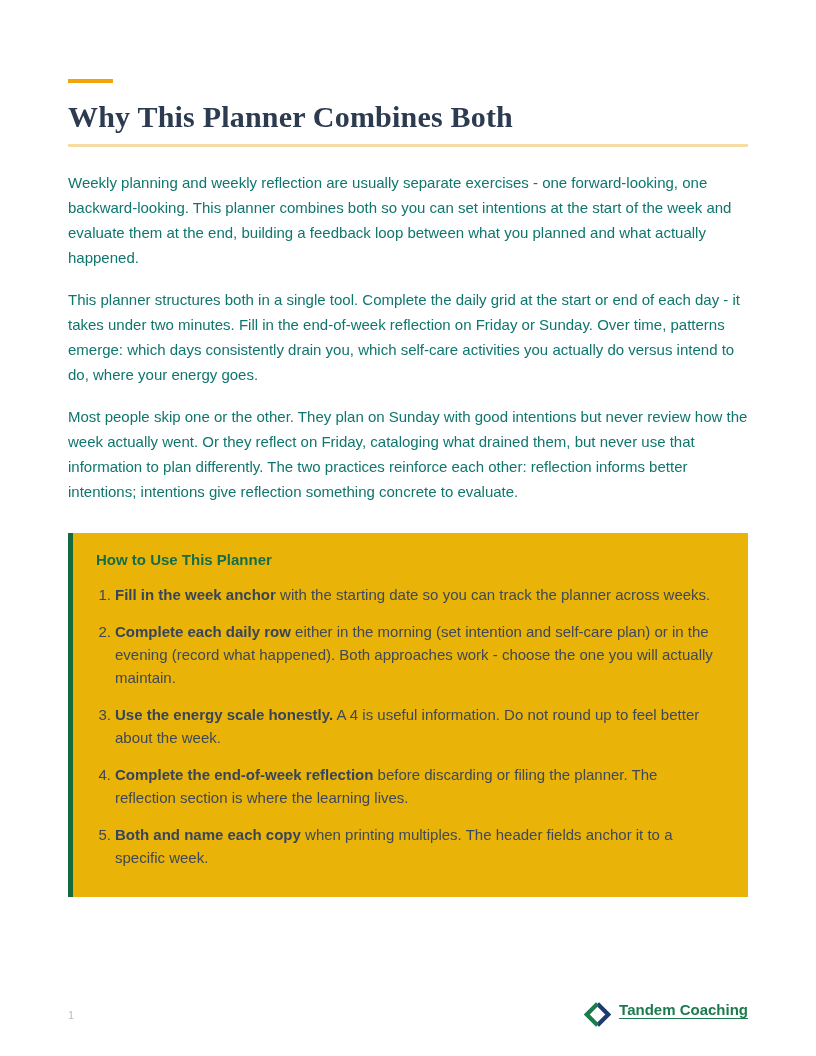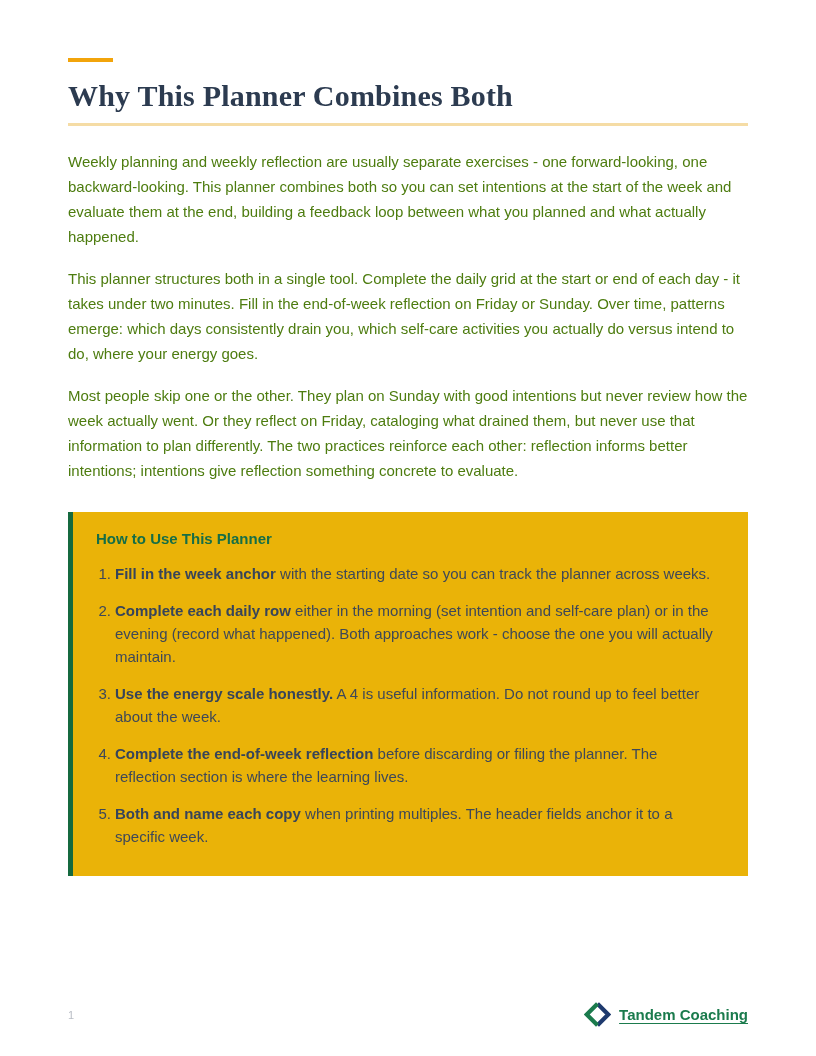--- a/index.html
+++ b/index.html
@@ -9,21 +9,21 @@
     height: 1056px;
     font-family: "Liberation Sans", sans-serif;
     position: relative;
     overflow: hidden;
   }
   .sheet {
     position: relative;
     width: 816px;
     height: 1056px;
     background: #ffffff;
-    padding: 58px 68px 0 68px;
+    padding: 79px 68px 0 68px;
   }
   .accent-dash {
     width: 45px;
     height: 4px;
     background: #F2A40B;
   }
   h1.page-title {
     margin-top: 17px;
     font-family: "Liberation Serif", "DejaVu Serif", serif;
     font-weight: 700;
@@ -34,21 +34,21 @@
   }
   .title-rule {
     margin-top: 11px;
     height: 3px;
     background: #F5DCA5;
   }
   .body-copy p {
     margin-top: 17px;
     font-size: 15px;
     line-height: 25px;
-    color: #4d7c0f;
+    color: #0f766e;
   }
   .body-copy p:first-child { margin-top: 23px; }
   .callout {
     margin-top: 29px;
     background: #eab308;
     border-left: 5px solid #15693F;
     padding: 18px 26px 28px 0;
   }
   .callout-heading {
     margin-left: 23px;
@@ -83,21 +83,21 @@
     display: flex;
     align-items: center;
     justify-content: space-between;
   }
   .page-number {
     font-size: 11px;
     color: #B8BDC4;
   }
   .brand {
     display: flex;
-    align-items: center;
+    align-items: flex-start;
     gap: 8px;
     text-decoration: none;
     cursor: pointer;
   }
   .brand-icon { width: 27px; height: 27px; display: block; }
   .brand-name {
     font-size: 15px;
     font-weight: 700;
     color: #1B7B4D;
     text-decoration: underline;

